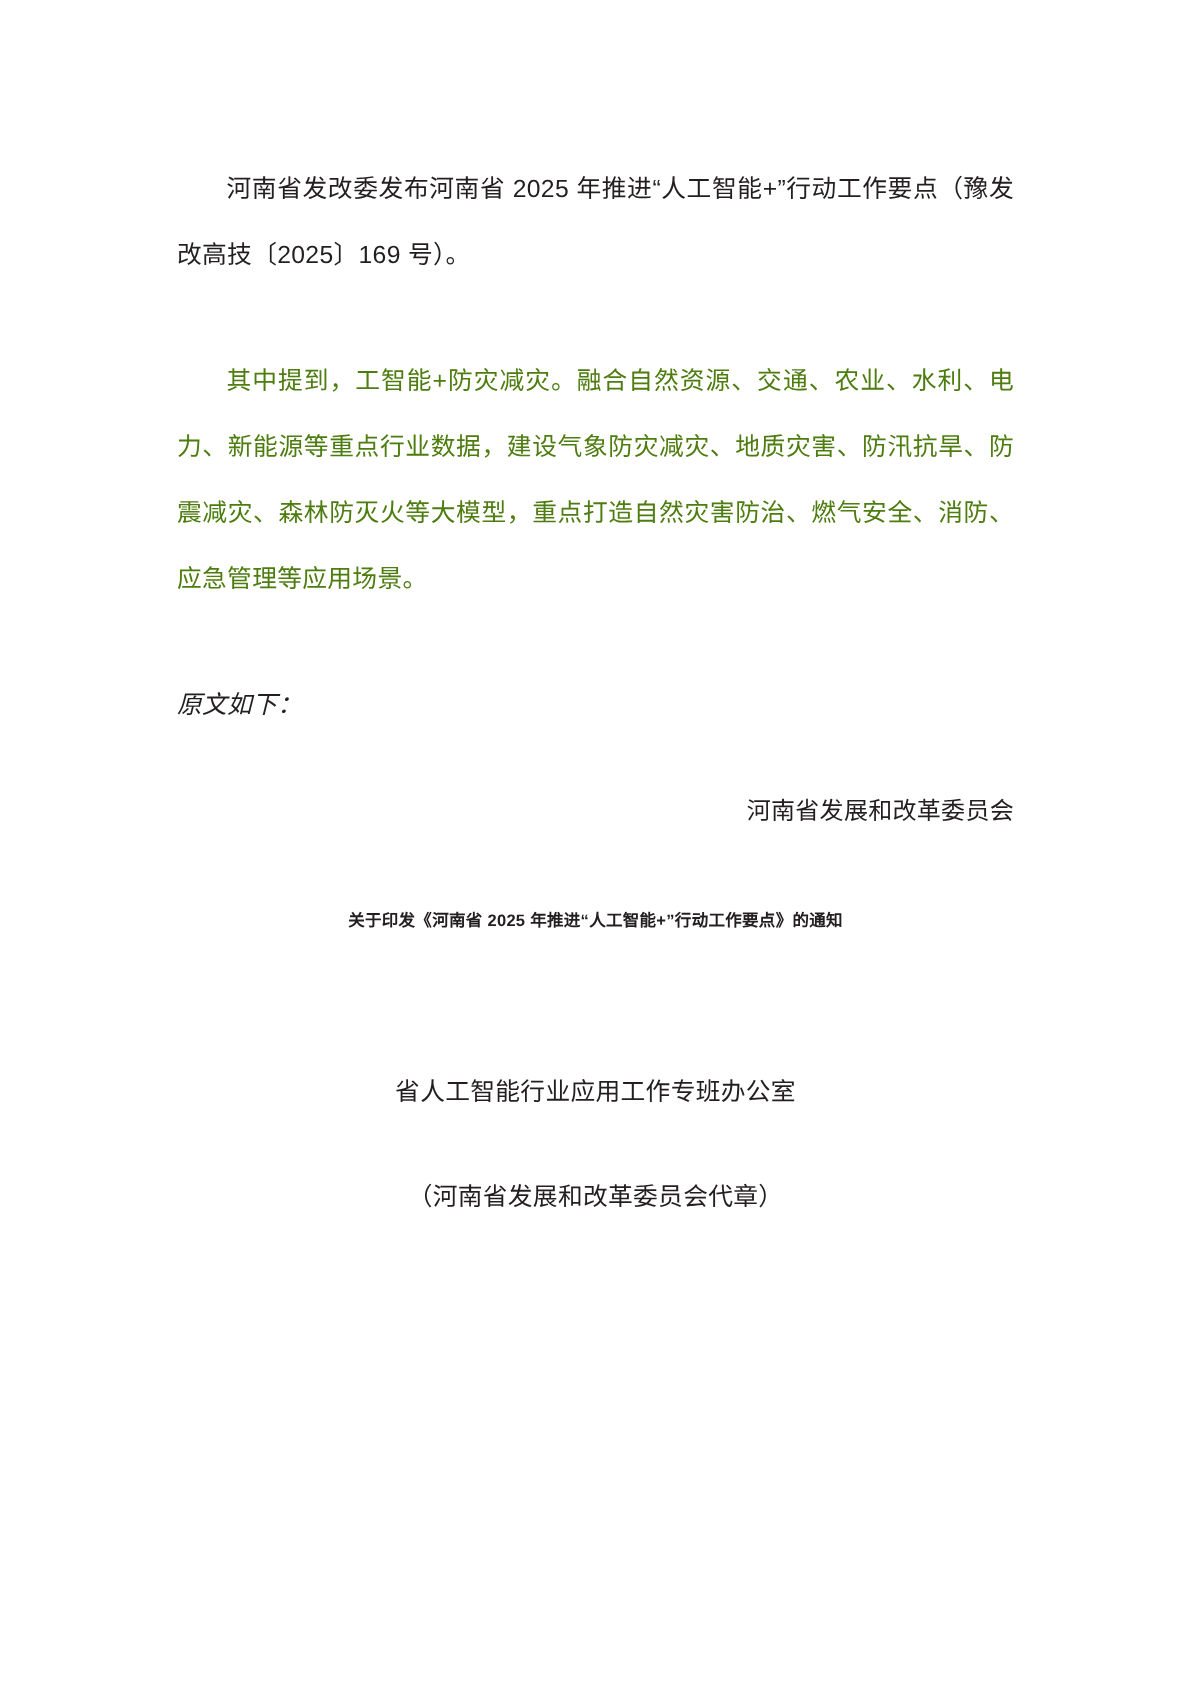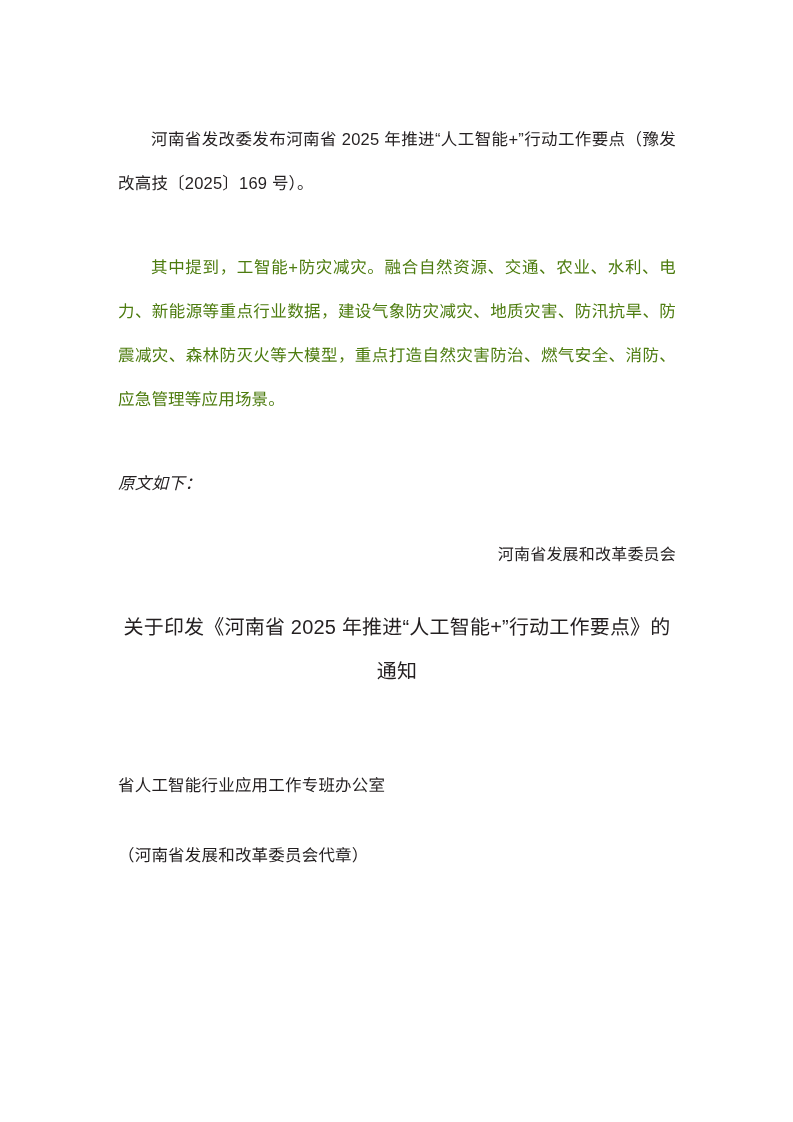--- a/index.html
+++ b/index.html
@@ -16,21 +16,21 @@
     width: 793px;
     height: 1122px;
     background: #ffffff;
     margin: 0 auto;
     overflow: hidden;
     box-sizing: border-box;
   }
   .doc-body {
     position: absolute;
     left: 118px;
-    top: 117px;
+    top: 104px;
     width: 558px;
   }
   .para {
     margin: 0 0 26px 0;
     font-size: 16.5px;
     line-height: 44px;
     color: #231f20;
     text-align: justify;
     text-justify: inter-ideograph;
     letter-spacing: 0.2px;
@@ -46,44 +46,44 @@
     margin: 0;
     font-size: 16px;
     line-height: 44px;
     color: #231f20;
     text-align: right;
     font-weight: normal;
     letter-spacing: 0.2px;
   }
   .notice-title {
     margin: 0;
-    font-size: 20px;
+    font-size: 11px;
     line-height: 44px;
     color: #231f20;
     text-align: center;
-    font-weight: normal;
+    font-weight: bold;
     letter-spacing: 0.2px;
   }
   .addressee {
     margin: 0;
     font-size: 16.5px;
     line-height: 44px;
     color: #231f20;
     text-align: left;
     letter-spacing: 0.2px;
   }
   .signature-block {
     margin: 0;
   }
   .signature-line {
     margin: 0;
     font-size: 16.5px;
     line-height: 44px;
     color: #231f20;
-    text-align: left;
+    text-align: center;
     letter-spacing: 0.2px;
   }
   .sig-gap { height: 26px; }
 </style>
 </head>
 <body>
 
 <div class="page" style="background: rgb(255, 255, 255);">
   <div class="doc-body">
 

